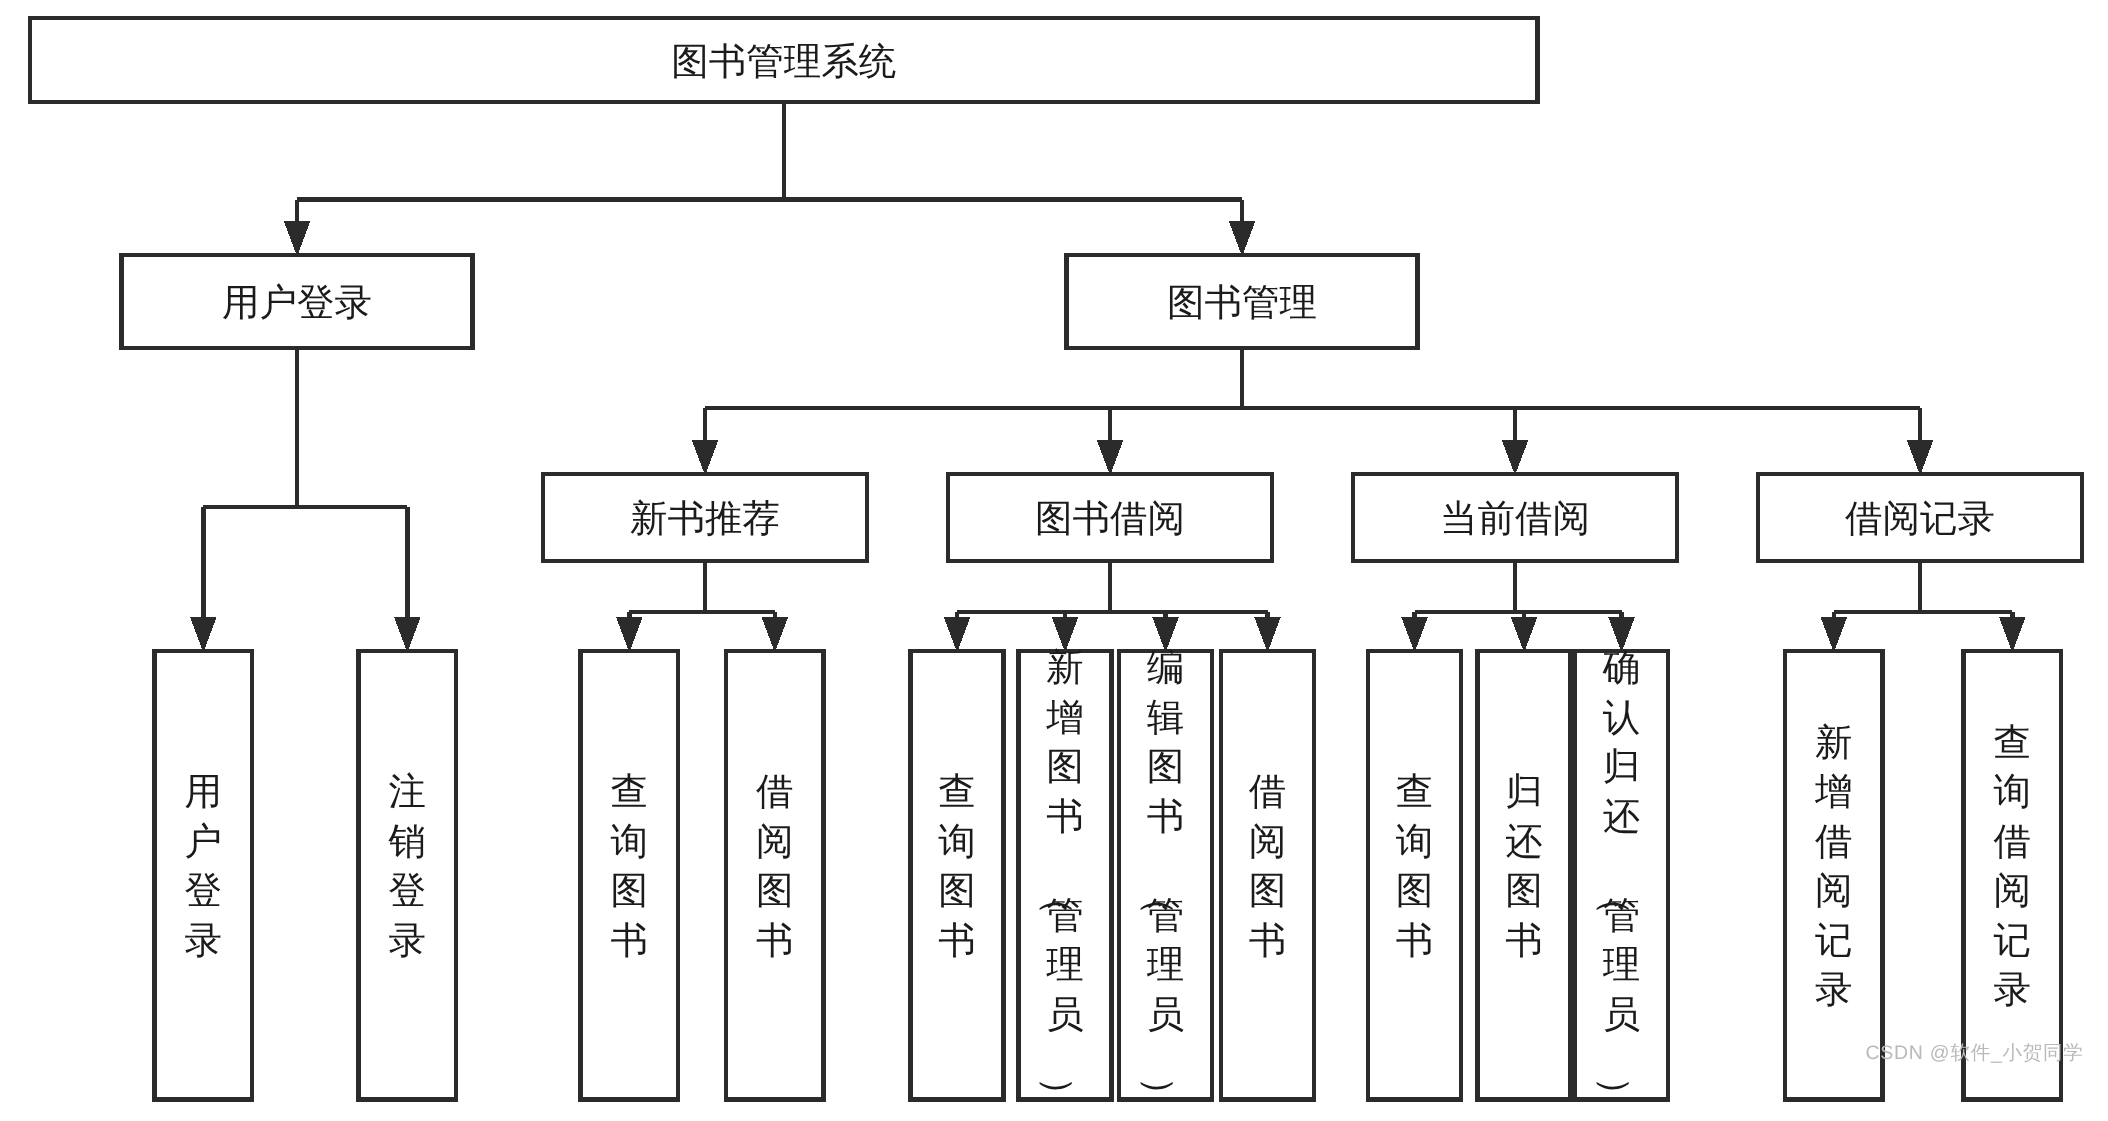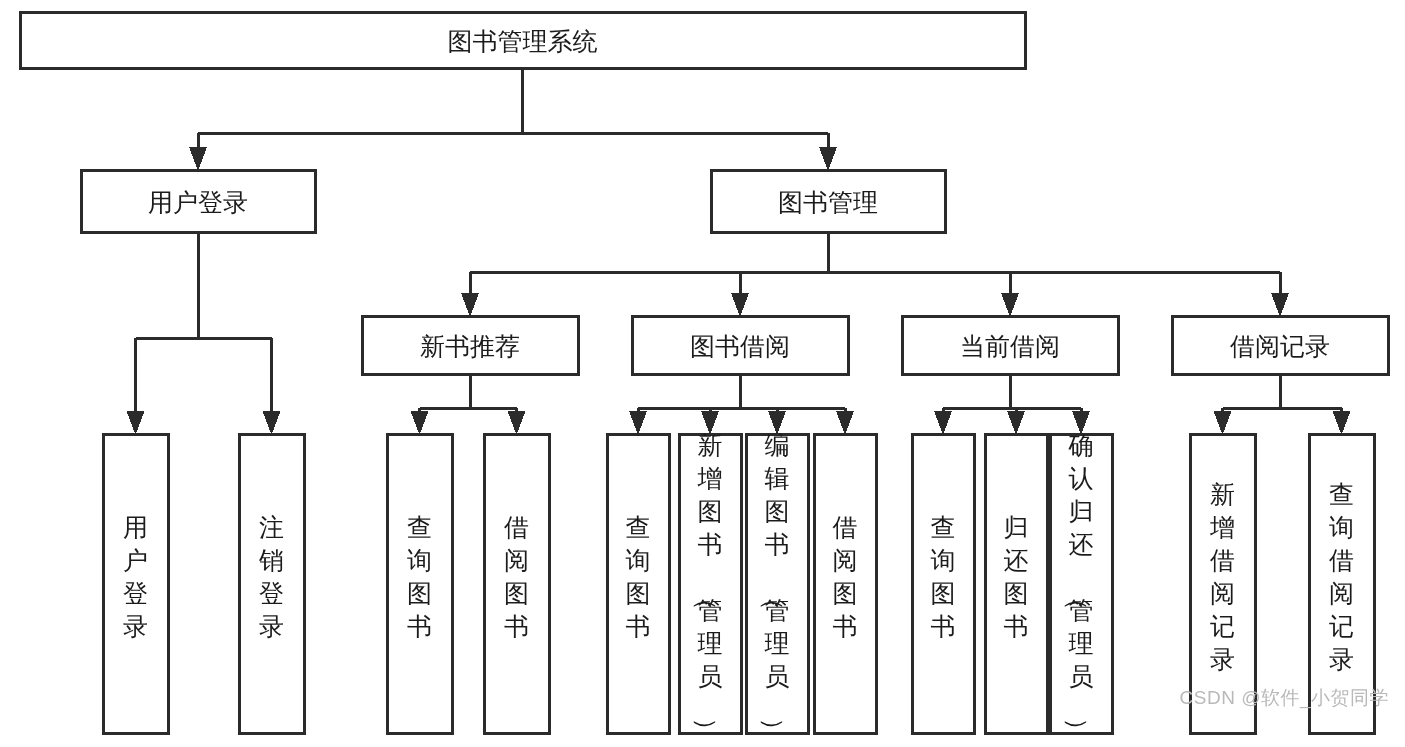--- a/index.html
+++ b/index.html
@@ -54,21 +54,21 @@
     font-family: "Liberation Sans", "DejaVu Sans", sans-serif;
     font-size: 25px;
     text-anchor: middle;
     shape-rendering: geometricPrecision;
   }
   .watermark {
     position: absolute;
     right: 16px;
     bottom: 6px;
     font-family: "Liberation Sans", "DejaVu Sans", sans-serif;
-    font-size: 19px;
+    font-size: 13px;
     color: #b9b9b9;
     letter-spacing: 0.5px;
     white-space: nowrap;
     user-select: none;
   }
 </style>
 </head>
 <body>
 
 <div id="diagram-root">

